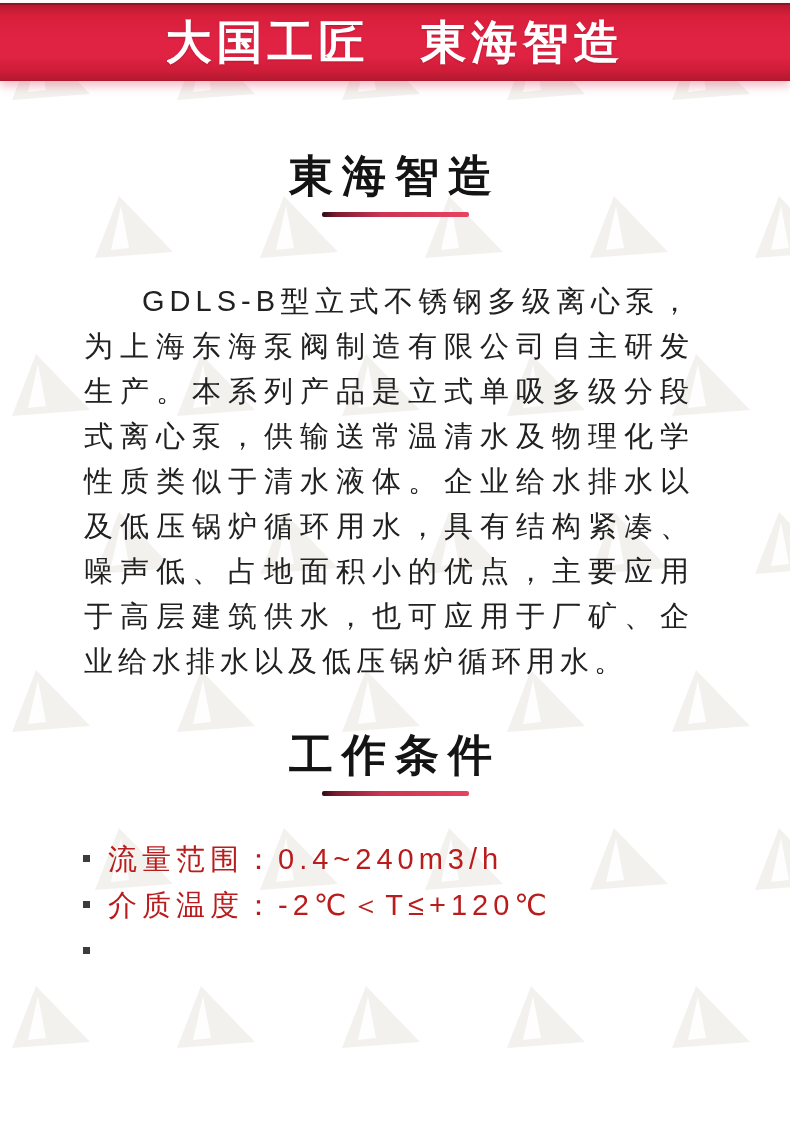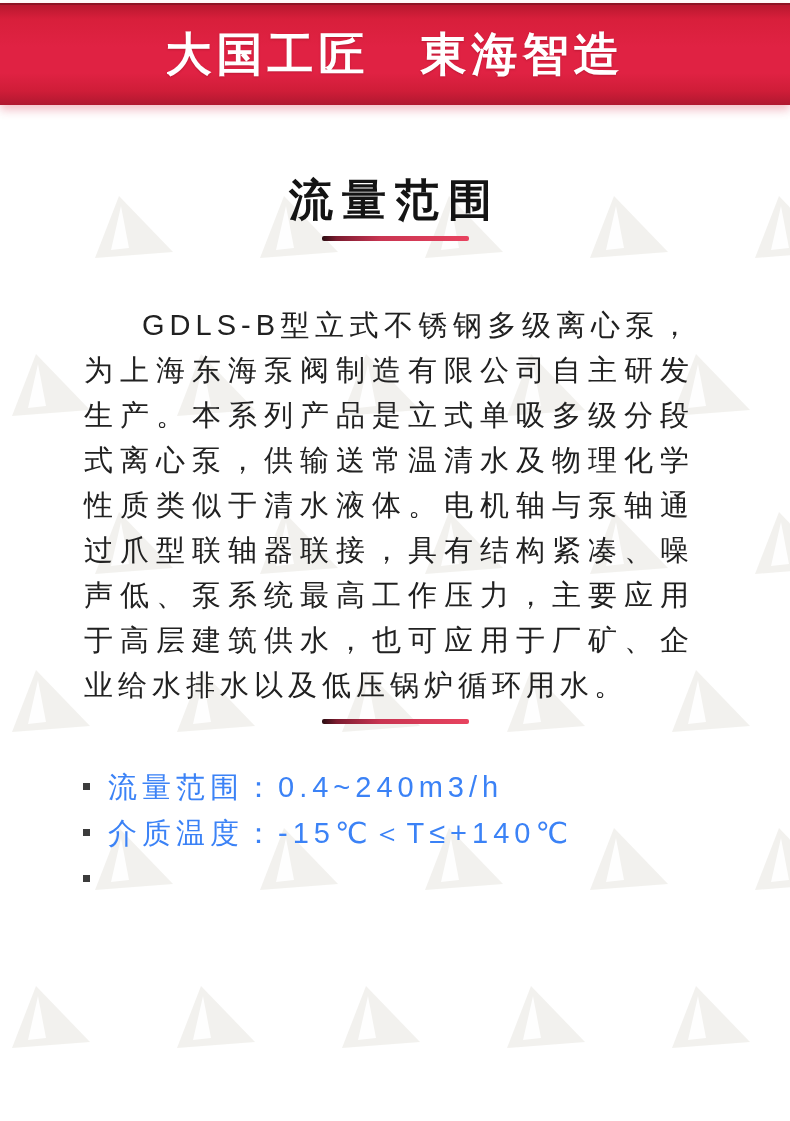--- a/index.html
+++ b/index.html
@@ -20,21 +20,21 @@
     position:relative;overflow:hidden;
   }
   .watermark-layer{
     position:absolute;inset:0;z-index:0;pointer-events:none;
   }
   .watermark-layer svg{position:absolute;}
   .content{position:relative;z-index:1;}
 
   .banner{
     margin-top:3px;
-    height:102px;
+    height:78px;
     border-top:2px solid var(--banner-border);
     background:linear-gradient(180deg,
       var(--banner-red-dark) 0%,
       #d81f3b 14%,
       var(--banner-red) 42%,
       var(--banner-red) 68%,
       #cf1d38 86%,
       #b01830 100%);
     box-shadow:0 5px 9px rgba(216,40,70,.30);
     display:flex;align-items:center;justify-content:center;
@@ -83,21 +83,21 @@
   .condition-list{
     list-style:none;
     margin:40px 60px 0 80px;
   }
   .condition-list li{
     position:relative;
     padding-left:28px;
     font-size:29px;
     line-height:46px;
     letter-spacing:5px;
-    color:#3b82f6;
+    color:#b91c1c;
     white-space:nowrap;
   }
   .bullet-dot{
     position:absolute;
     left:3px;top:19px;
     width:7px;height:7px;
     background:#3c3c3c;
   }
 </style>
 </head>
@@ -246,35 +246,36 @@
     </svg>
   </div>
 
 <div class="content">
 
   <header class="banner">
     <h1>大国工匠　東海智造</h1>
   </header>
 
   <section class="overview">
-    <h2 class="section-heading">流量范围</h2>
+    <h2 class="section-heading">東海智造</h2>
     <div class="heading-rule"></div>
-    <p class="overview-paragraph">GDLS-B型立式不锈钢多级离心泵，为上海东海泵阀制造有限公司自主研发生产。本系列产品是立式单吸多级分段式离心泵，供输送常温清水及物理化学性质类似于清水液体。电机轴与泵轴通过爪型联轴器联接，具有结构紧凑、噪声低、泵系统最高工作压力，主要应用于高层建筑供水，也可应用于厂矿、企业给水排水以及低压锅炉循环用水。</p>
+    <p class="overview-paragraph">GDLS-B型立式不锈钢多级离心泵，为上海东海泵阀制造有限公司自主研发生产。本系列产品是立式单吸多级分段式离心泵，供输送常温清水及物理化学性质类似于清水液体。企业给水排水以及低压锅炉循环用水，具有结构紧凑、噪声低、占地面积小的优点，主要应用于高层建筑供水，也可应用于厂矿、企业给水排水以及低压锅炉循环用水。</p>
   </section>
 
   <section class="conditions">
+    <h2 class="section-heading">工作条件</h2>
     <div class="heading-rule"></div>
     <ul class="condition-list">
       <li>
         <span class="bullet-dot"></span>
         <span>流量范围：0.4~240m3/h</span>
       </li>
       <li>
         <span class="bullet-dot"></span>
-        <span>介质温度：-15℃＜T≤+140℃</span>
+        <span>介质温度：-2℃＜T≤+120℃</span>
       </li>
       <li>
         <span class="bullet-dot"></span>
       </li>
     </ul>
   </section>
 
 </div>
 
 </body></html>

